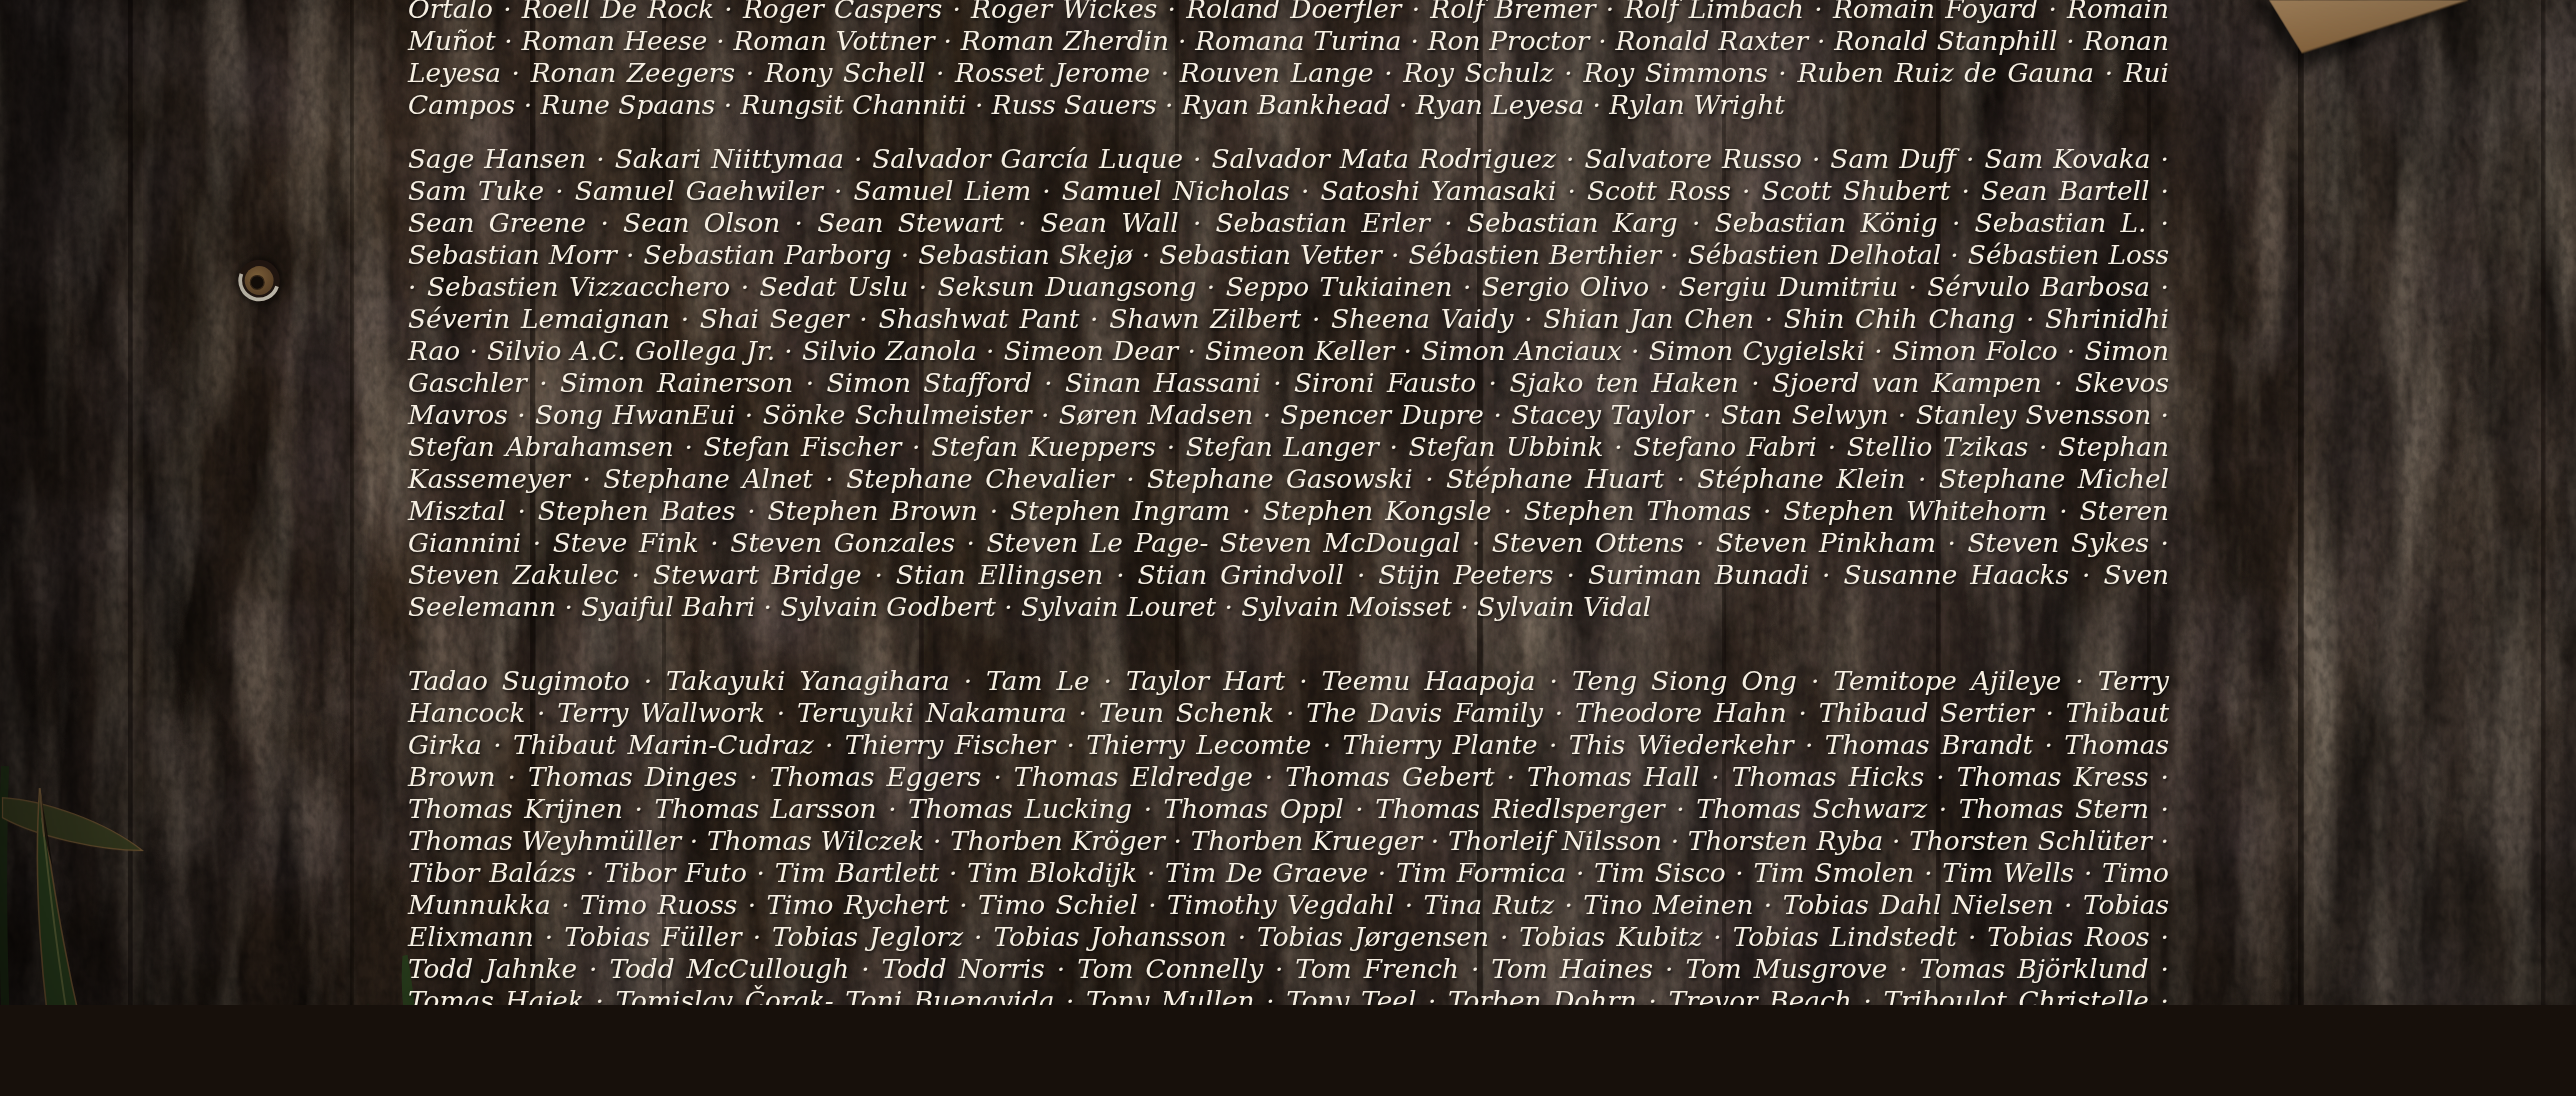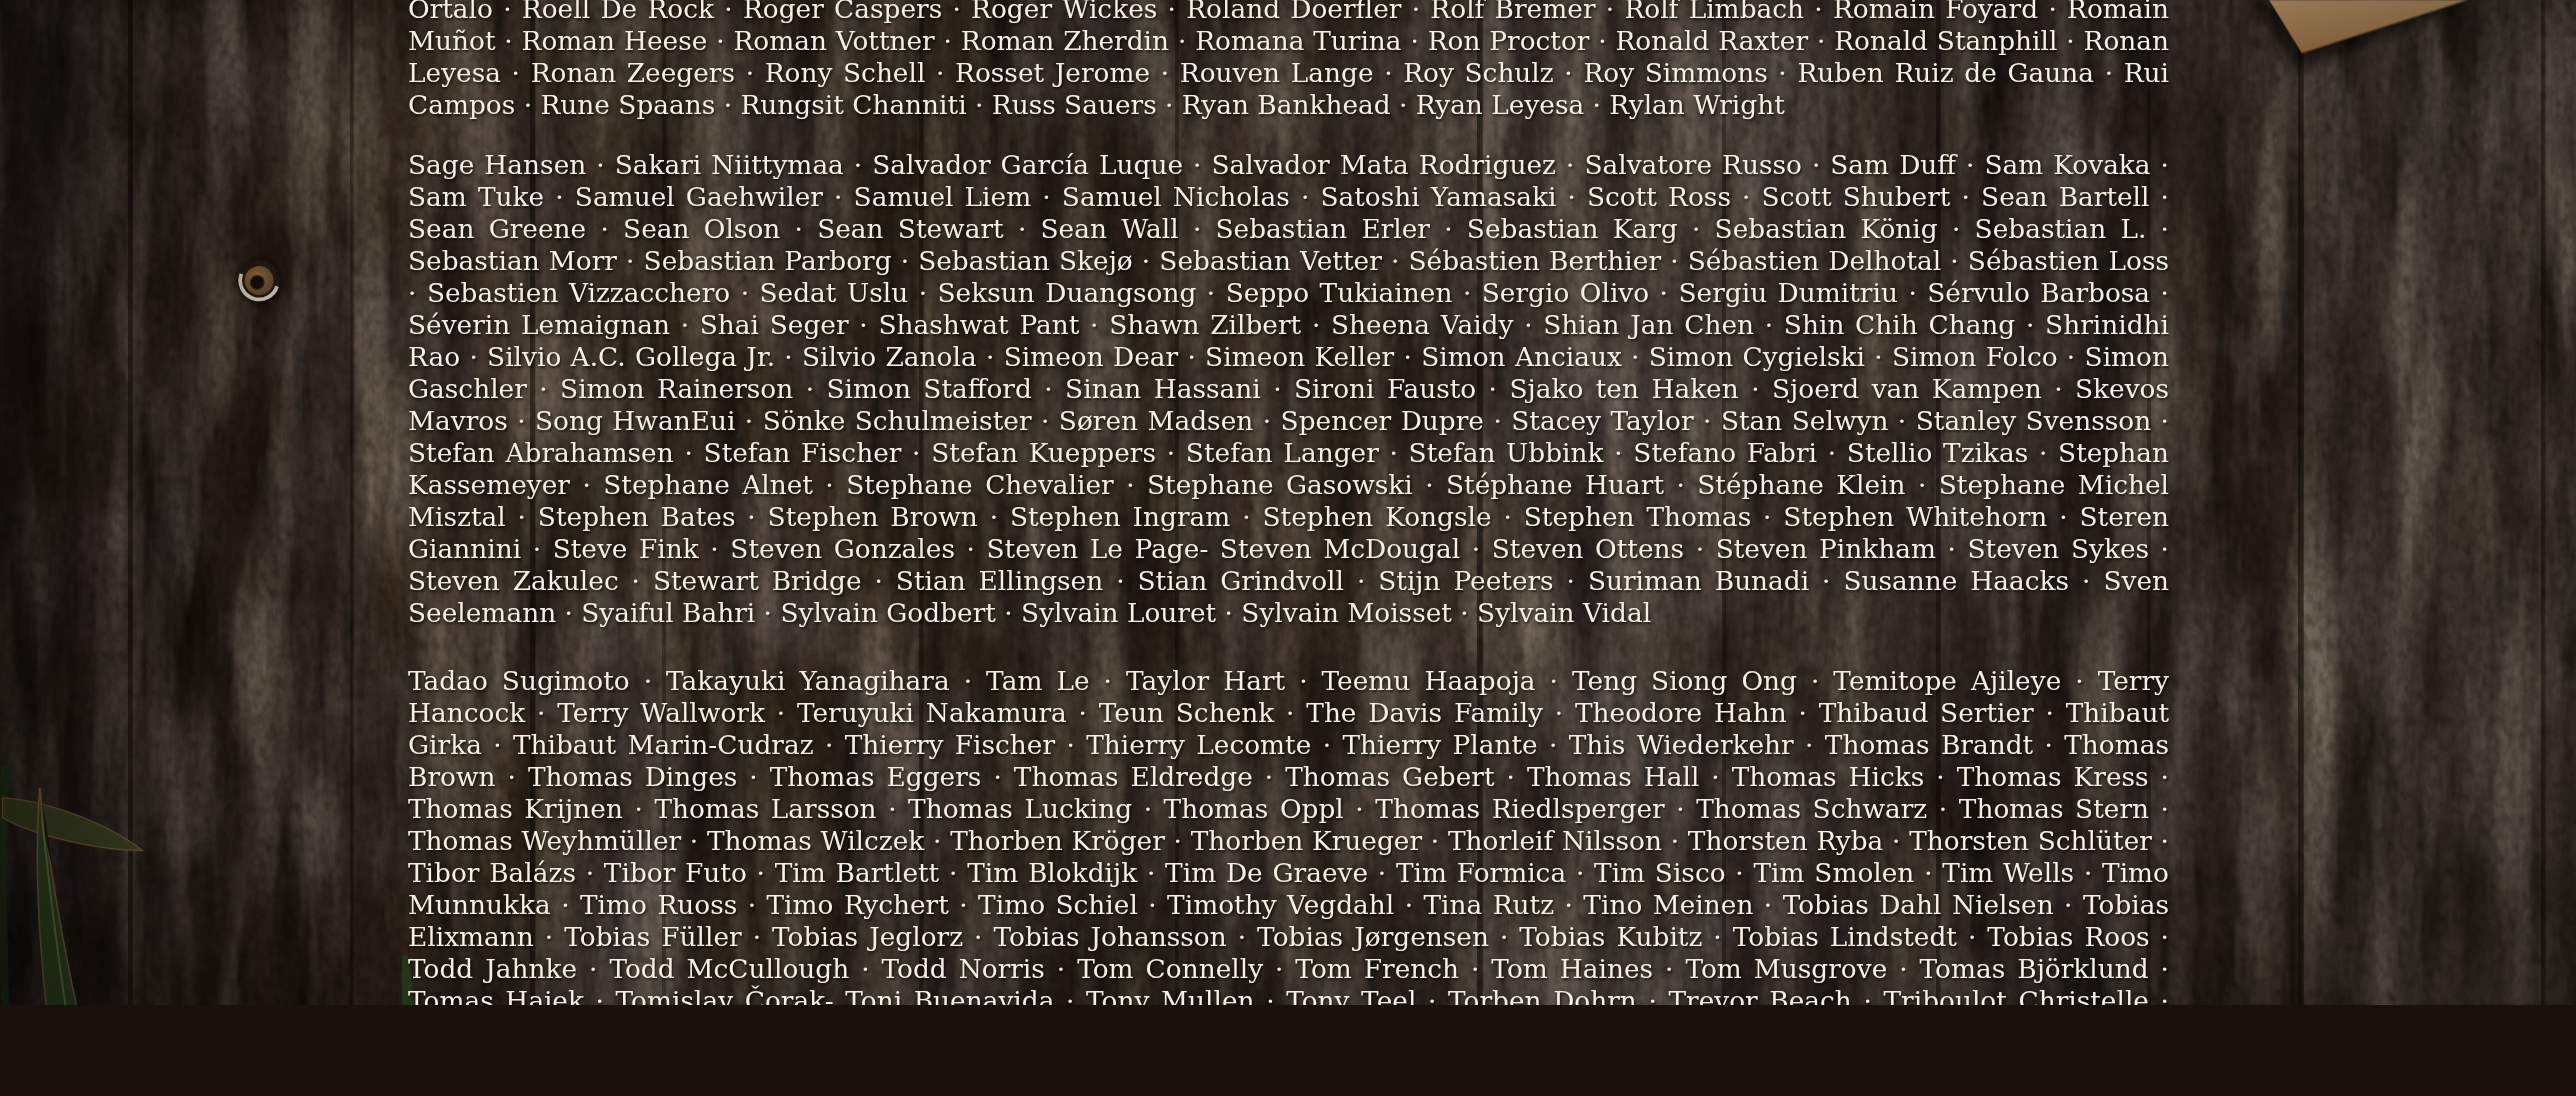--- a/index.html
+++ b/index.html
@@ -16,34 +16,34 @@
     --paper-tan:#c9a06c;
     --paper-tan-dark:#a97f4f;
     --grommet-metal:#d6d0c1;
     --grommet-rust:#6e5134;
   }
   html,body{margin:0;padding:0;}
   body{
     width:2576px;height:1097px;overflow:hidden;position:relative;
     background:#17100b;font-family:"DejaVu Serif","Liberation Serif",serif;
   }
-  .stage{position:absolute;inset:0;width:2576px;height:1005px;overflow:hidden;}
+  .stage{position:absolute;inset:0;width:2576px;height:1005px;overflow:hidden;font-style:italic;}
   svg.bg{position:absolute;left:0;top:0;display:block;}
   .credits{
     position:absolute;left:0;top:0;width:2576px;height:1097px;
     color:var(--text-color,#f6efe2);
   }
   .credits-para{
     position:absolute;left:408px;width:1761px;margin:0;
     font-size:26.4px;line-height:32px;text-align:justify;
     text-shadow:1.3px 1.9px 2.5px rgba(0,0,0,.6), 0 0 7.5px rgba(0,0,0,.35);
     letter-spacing:0;
   }
   .para-r{top:-7.5px;}
-  .para-s{top:149px;}
+  .para-s{top:143px;}
   .para-t{top:665px;}
   .para-u{top:1070px;}
 </style>
 </head>
 <body>
 
 <div class="stage">
 
   <svg class="bg" width="2576" height="1097" viewBox="0 0 4096 1744" preserveAspectRatio="none">
     <defs>

